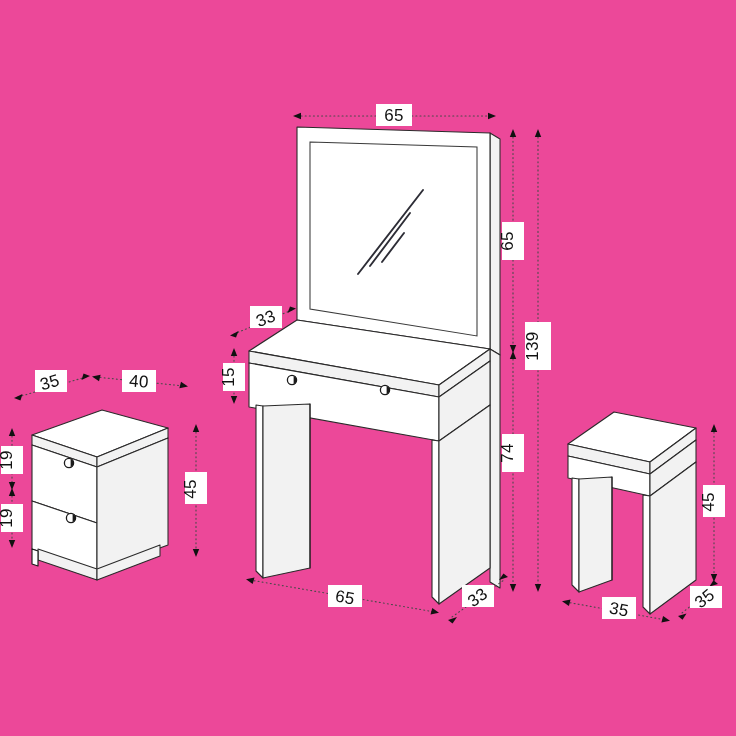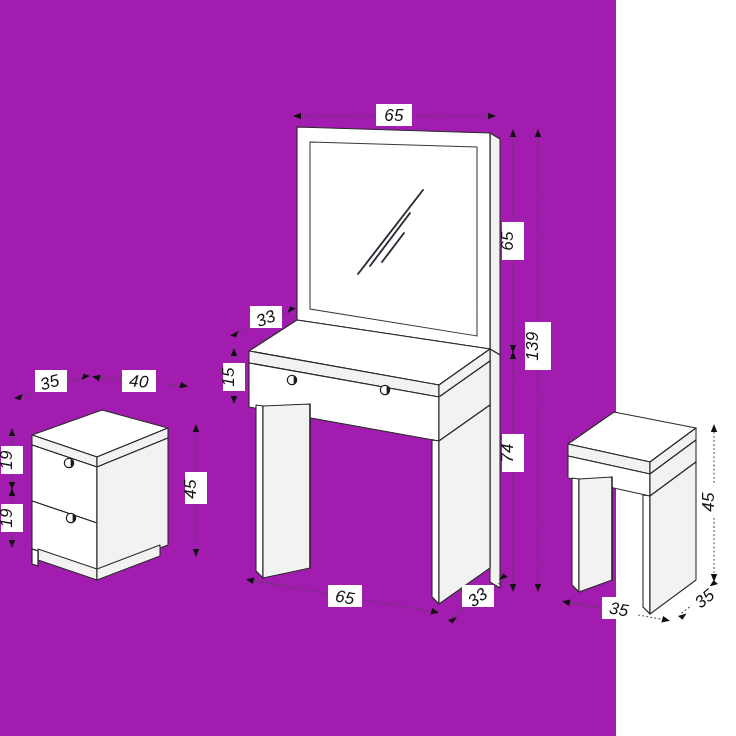--- a/index.html
+++ b/index.html
@@ -8,24 +8,23 @@
     background: #ffffff;
   }
   body {
     width: 736px;
     height: 736px;
     font-family: "Liberation Sans", sans-serif;
     overflow: hidden;
   }
   #canvas {
     position: relative;
-    width: 616px;
+    width: 736px;
     height: 736px;
-    background: #a21caf;
-    font-style: italic;
+    background: #ec4899;
   }
   svg#drawing {
     position: absolute;
     top: 0;
     left: 0;
     width: 736px;
     height: 736px;
     display: block;
   }
   .edge {

